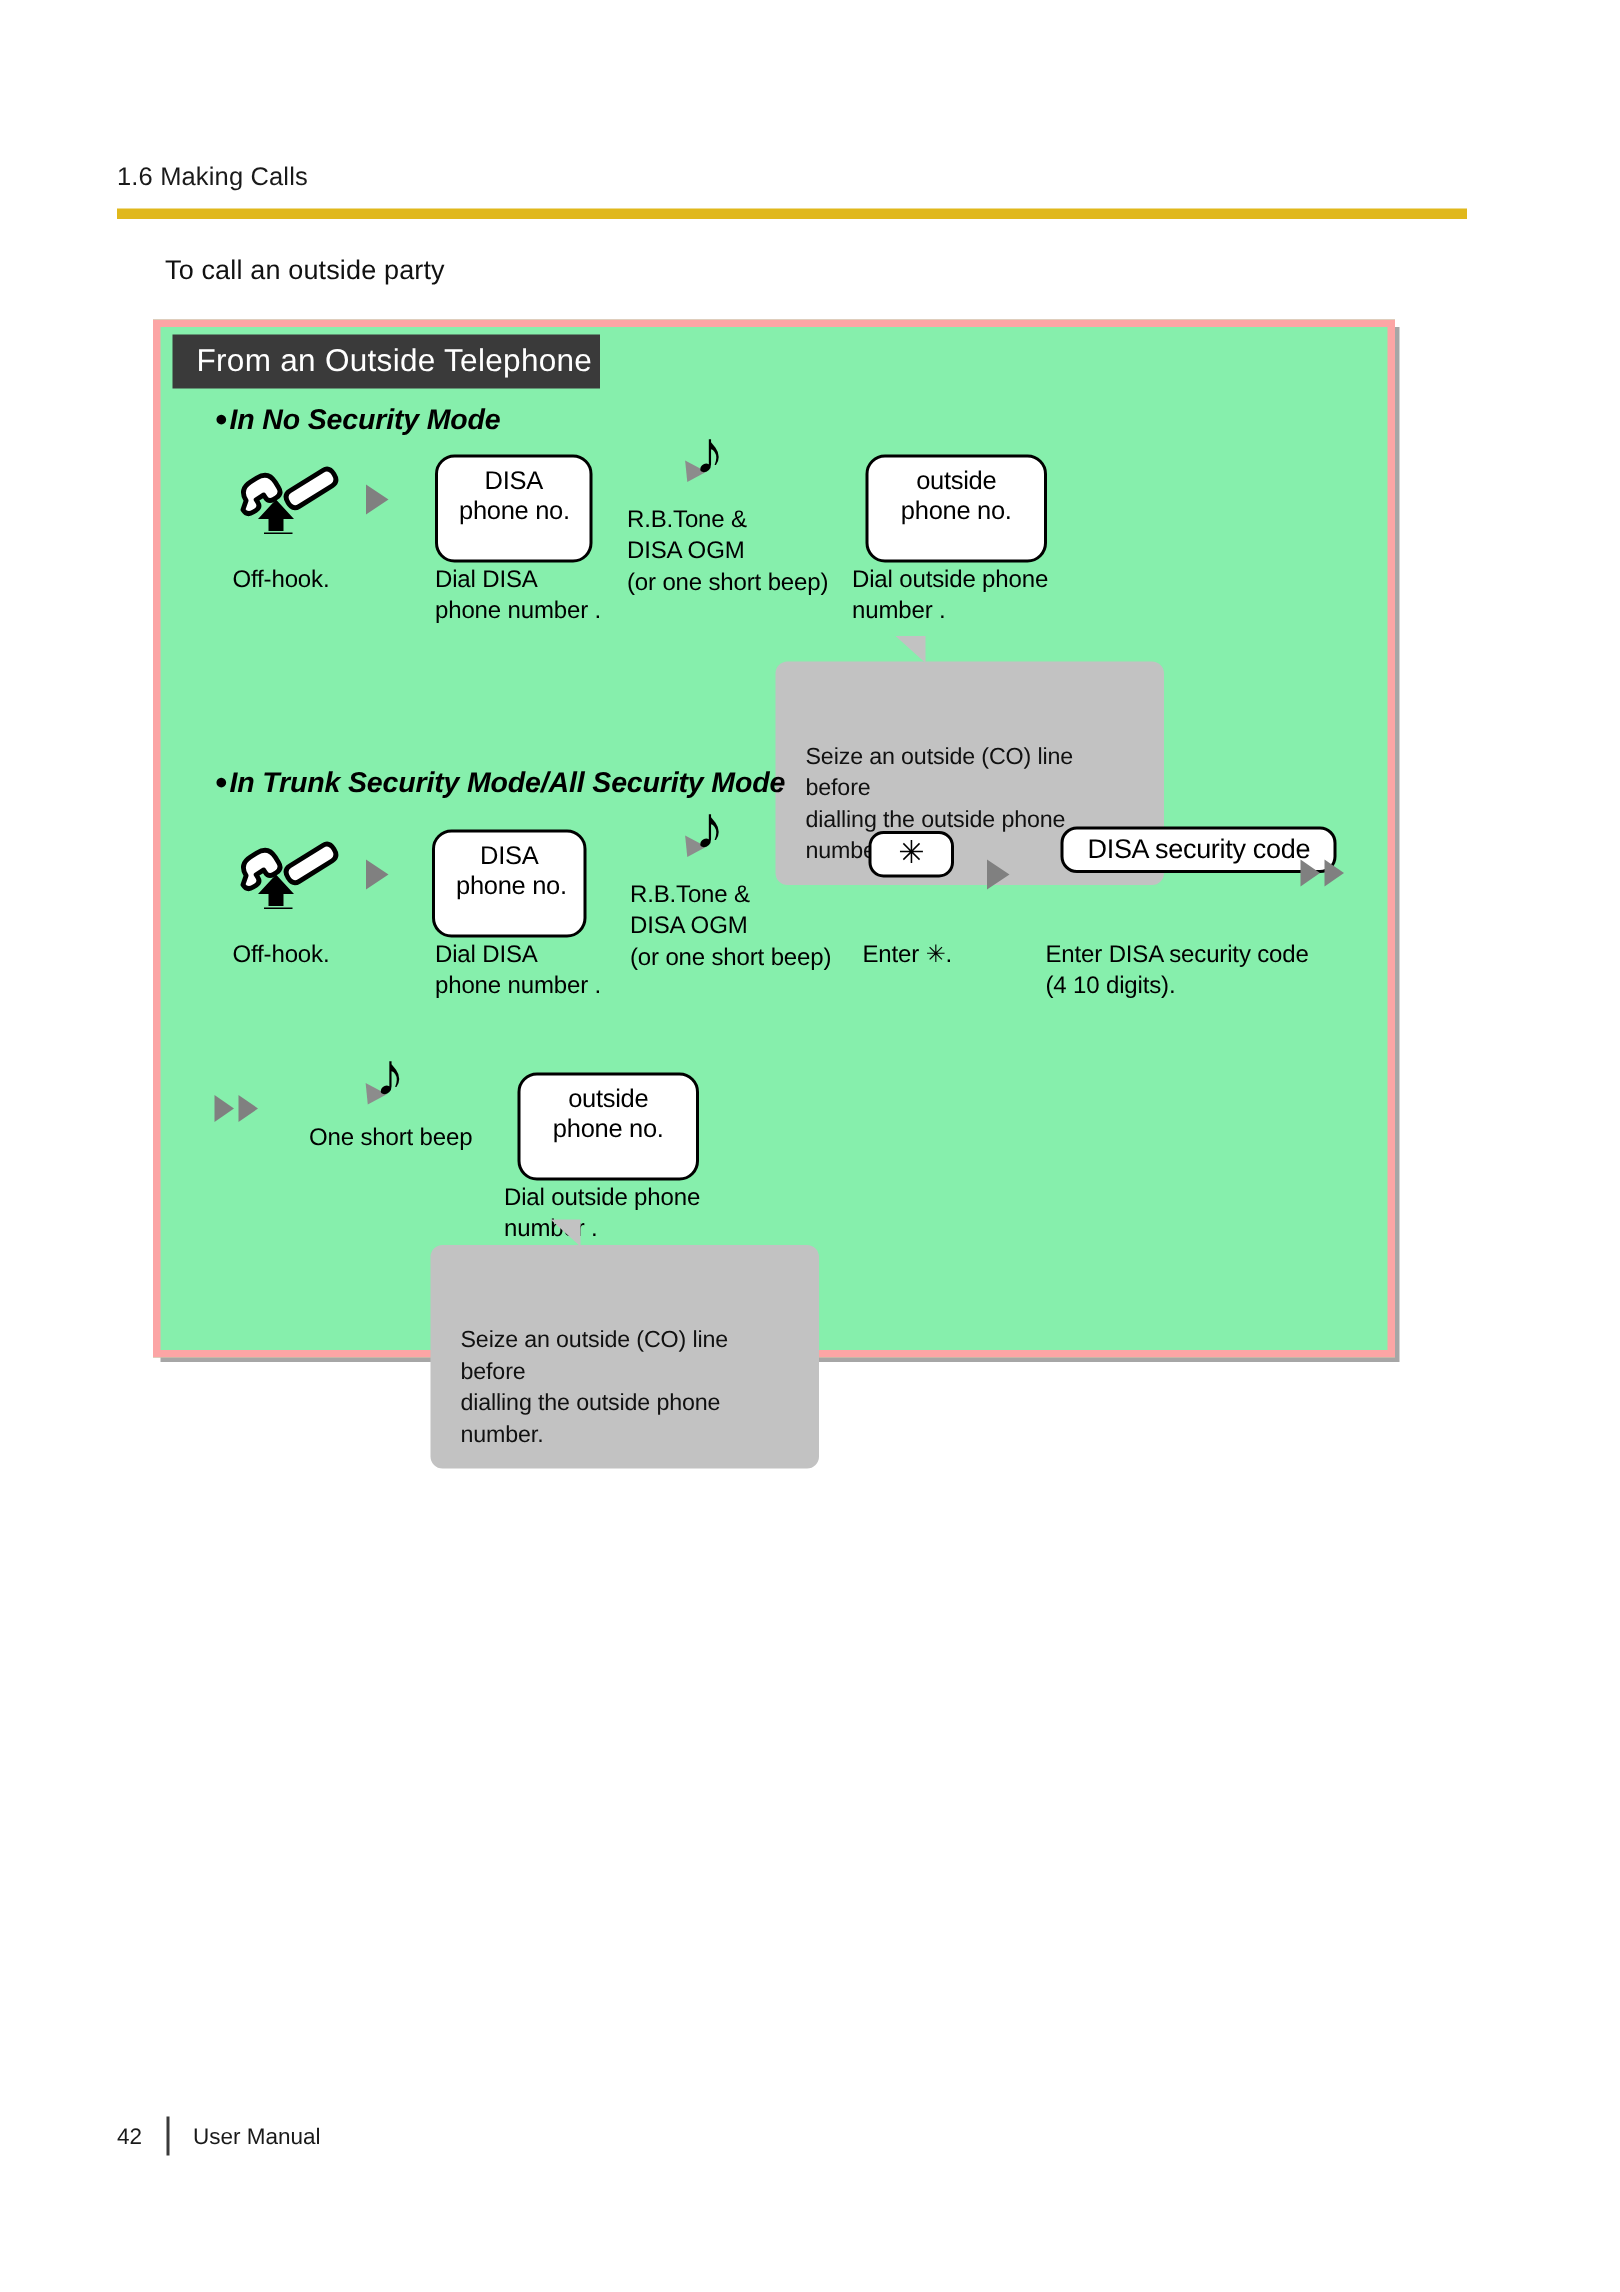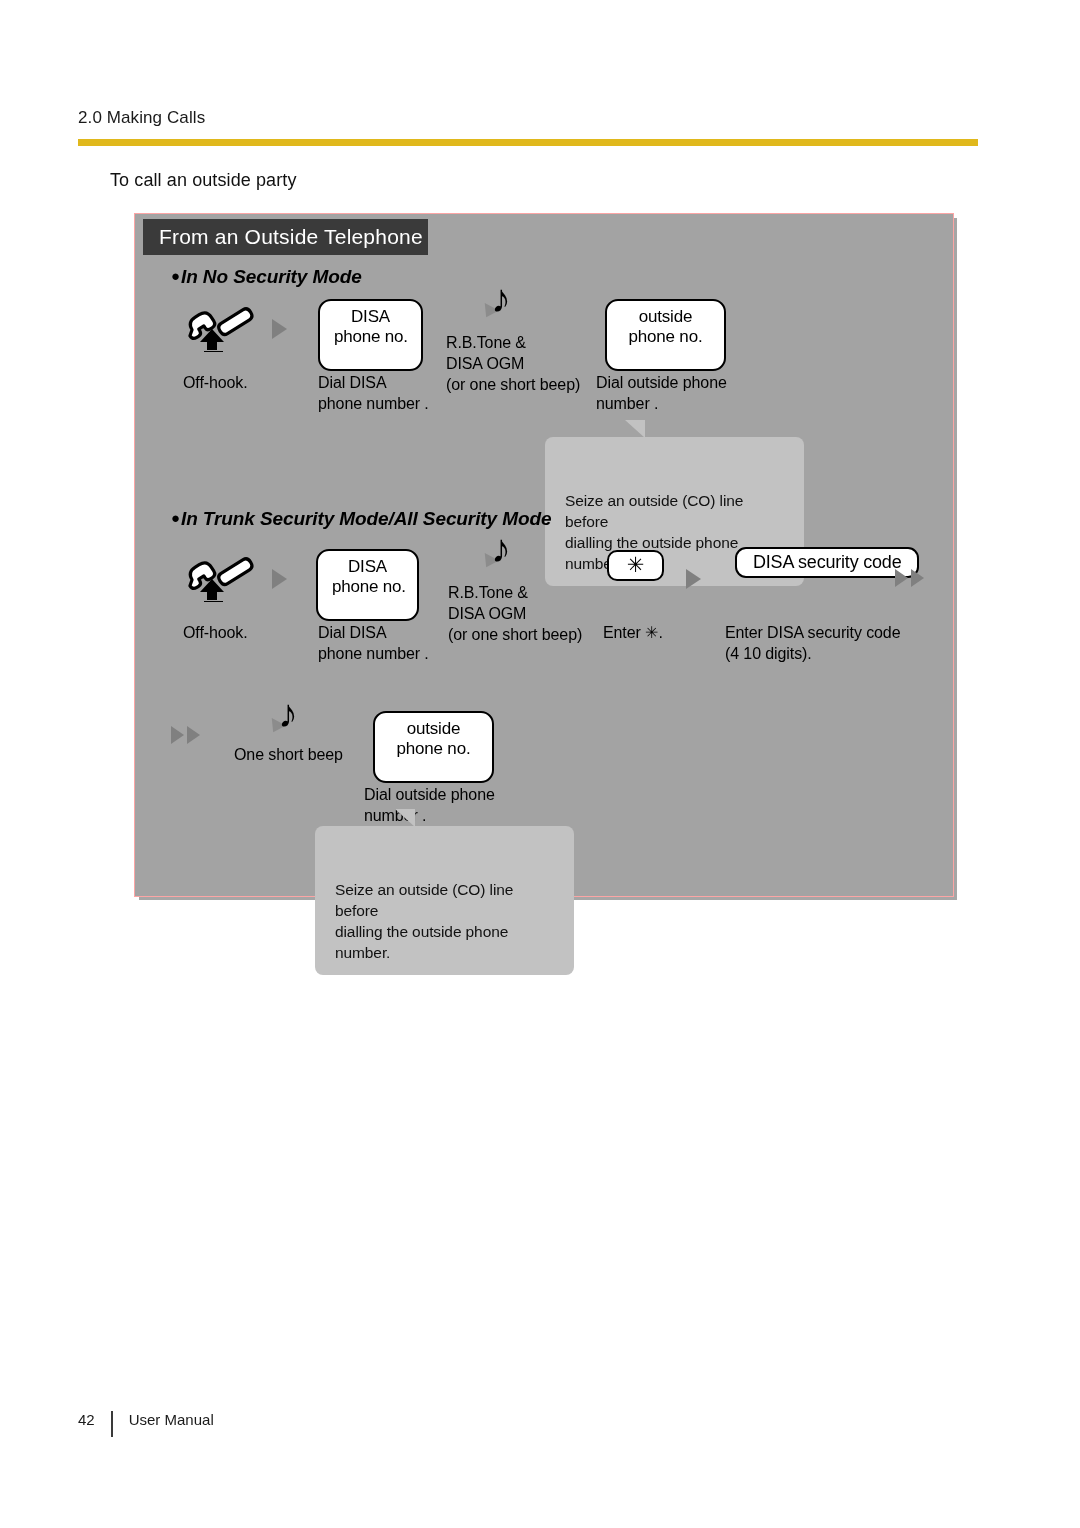--- a/index.html
+++ b/index.html
@@ -44,24 +44,23 @@
     letter-spacing: .1px;
   }
 
   
   .frame {
     position: absolute;
     left: 102px;
     top: 213px;
     width: 818px;
     height: 682px;
-    border: 1px solid #fca5a5;
-    background: #a3a3a3;
+    border: 5px solid #fca5a5;
+    background: #86efac;
     box-shadow: 4px 4px 0 -1px rgba(0,0,0,.35);
-    margin-left: 32px;
   }
 
   .banner {
     position: absolute;
     left: 8px;
     top: 5px;
     width: 285px;
     height: 36px;
     background: #3a3a3a;
     color: #fff;
@@ -196,34 +195,35 @@
     border-right: 20px solid #c2c2c2;
     border-bottom: 18px solid transparent;
   }
 
   
   .footer {
     position: absolute;
     left: 78px;
     top: 1411px;
     display: flex;
+    align-items: center;
     gap: 16px;
     font-size: 15px;
     color: #1a1a1a;
   }
   .footer .divider {
     width: 2px;
     height: 26px;
     background: #3a3a3a;
   }
 </style>
 </head>
 <body>
 
-<div class="running-header">2.0 Making Calls</div>
+<div class="running-header">1.6 Making Calls</div>
 <div class="header-rule"></div>
 
 <div class="page-title">To call an outside party</div>
 
 <div class="frame">
 
   <div class="banner">From an Outside Telephone</div>
 
   <div class="mode-heading" id="mode-1">
     <span class="bullet">●</span><span>In No Security Mode</span>

